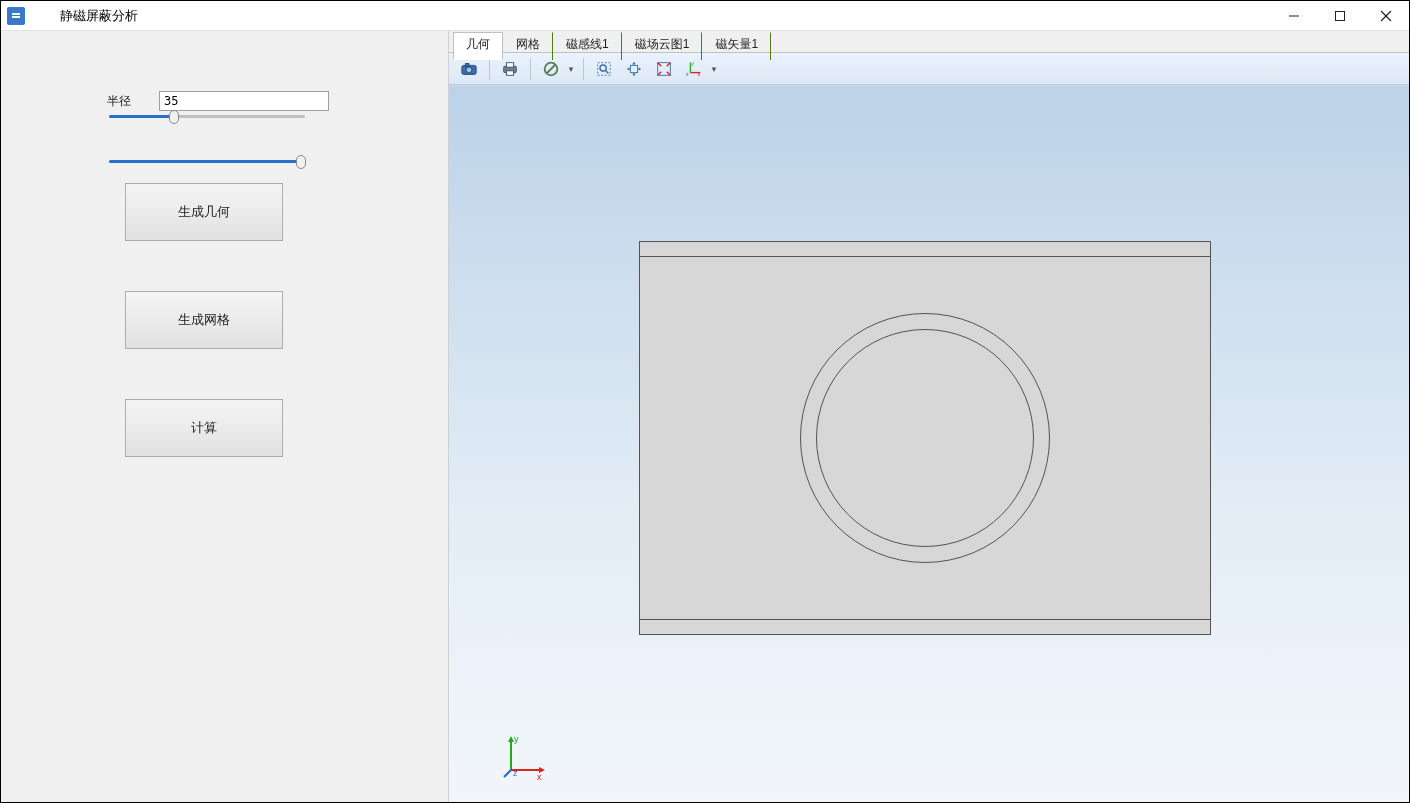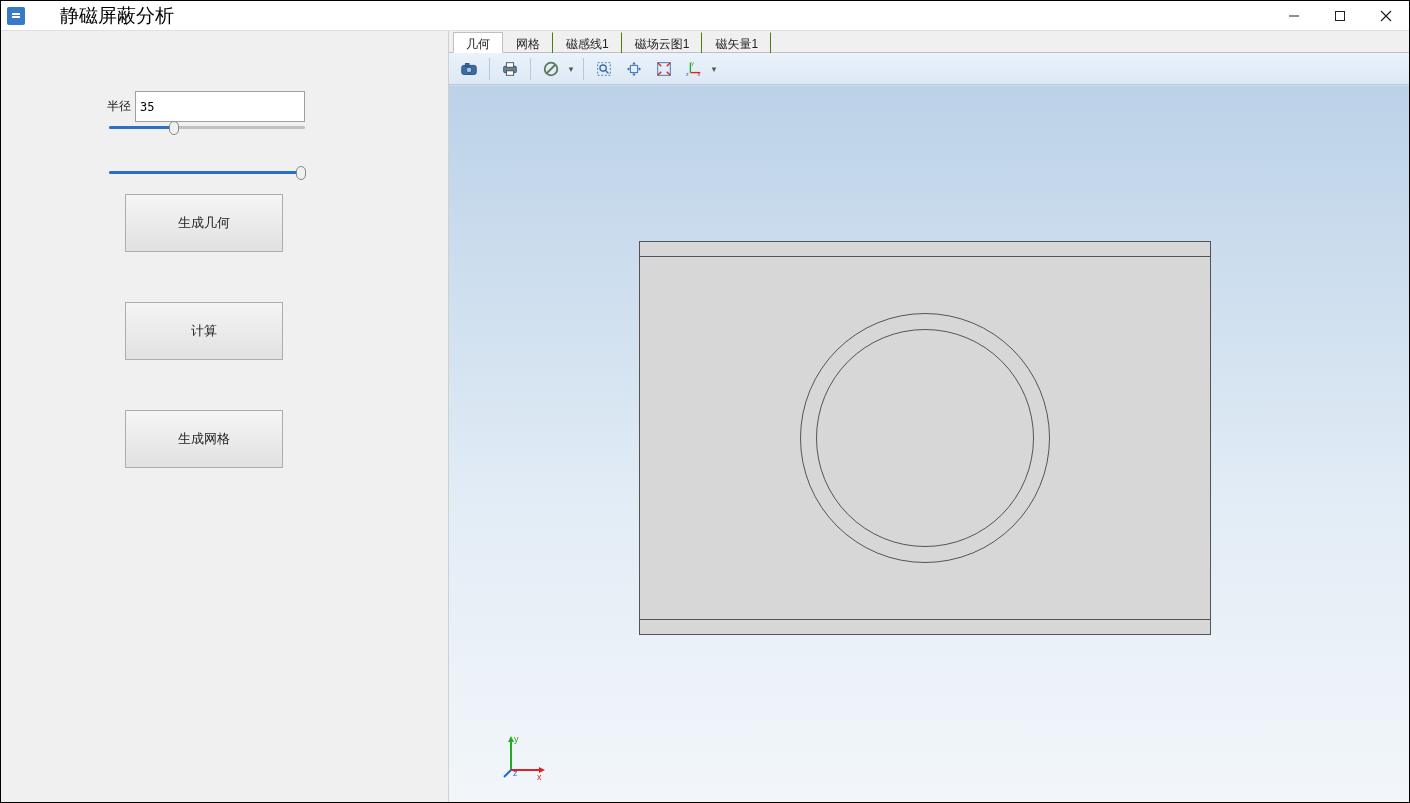--- a/index.html
+++ b/index.html
@@ -24,21 +24,21 @@
   .titlebar .app-icon {
     width: 18px; height: 18px;
     background: #3a78c9;
     border-radius: 2px;
     display: inline-flex;
     align-items: center;
     justify-content: center;
     margin-right: 6px;
   }
   .titlebar .app-icon svg { width: 12px; height: 12px; }
-  .titlebar .title { flex: 0 0 auto; font-size: 19px; color: #000; padding-left: 29px; }
+  .titlebar .title { flex: 0 0 auto; font-size: 13px; color: #000; padding-left: 29px; }
   .titlebar .spacer { flex: 1; }
   .winbtn {
     width: 46px; height: 30px;
     display: inline-flex;
     align-items: center;
     justify-content: center;
     font-size: 14px;
     color: #222;
     cursor: default;
   }
@@ -52,31 +52,32 @@
     width: 448px;
     background: #f0f0f0;
     border-right: 1px solid #d0d0d0;
     padding-top: 60px;
     position: relative;
   }
   .control-row {
     display: flex;
     align-items: center;
     margin: 0 0 0 0;
+    gap: 24px;
   }
   .control-row .label {
     width: 134px;
     text-align: right;
     padding-right: 4px;
     font-size: 12px;
     color: #222;
   }
   .control-row input[type=text] {
     width: 170px;
-    height: 31px;
+    height: 20px;
     border: 1px solid #a0a0a0;
     padding: 0 4px;
     font-size: 12px;
     font-family: monospace;
     background: #fff;
   }
   .slider-wrap {
     margin: 4px 0 20px 108px;
     width: 196px;
     position: relative;
@@ -132,21 +133,21 @@
   }
   .tab {
     padding: 3px 12px 0 12px;
     font-size: 12px;
     color: #222;
     border: 1px solid transparent;
     border-bottom: none;
     cursor: default;
     position: relative;
     top: 1px;
-    height: 21px;
+    height: 28px;
   }
   .tab.active {
     background: #fff;
     border-color: #c0c0c0;
     border-bottom: 1px solid #fff;
   }
   .tab:not(.active) {
     border-right: 1px solid #4d7c0f;
   }
   .toolbar {
@@ -285,22 +286,22 @@
     <div style="height:18px"></div>
 
     <div class="slider-wrap">
       <div class="slider-track">
         <div class="slider-fill" id="perm-fill" style="width: 98%;"></div>
         <div class="slider-thumb" id="perm-thumb" style="left: 98%;"></div>
       </div>
     </div>
 
     <button class="big-button">生成几何</button>
+    <button class="big-button">生成网格</button>
     <button class="big-button">计算</button>
-    <button class="big-button">生成网格</button>
   </div>
 
   <div class="content">
     <div class="tabs" id="tab-bar">
         <div class="tab active">几何</div>
         <div class="tab">网格</div>
         <div class="tab">磁感线1</div>
         <div class="tab">磁场云图1</div>
         <div class="tab">磁矢量1</div>
       </div>

